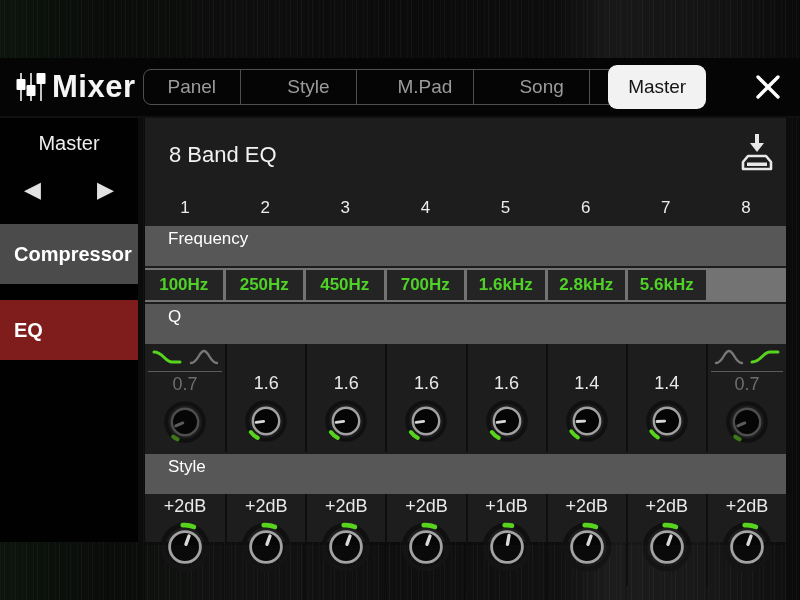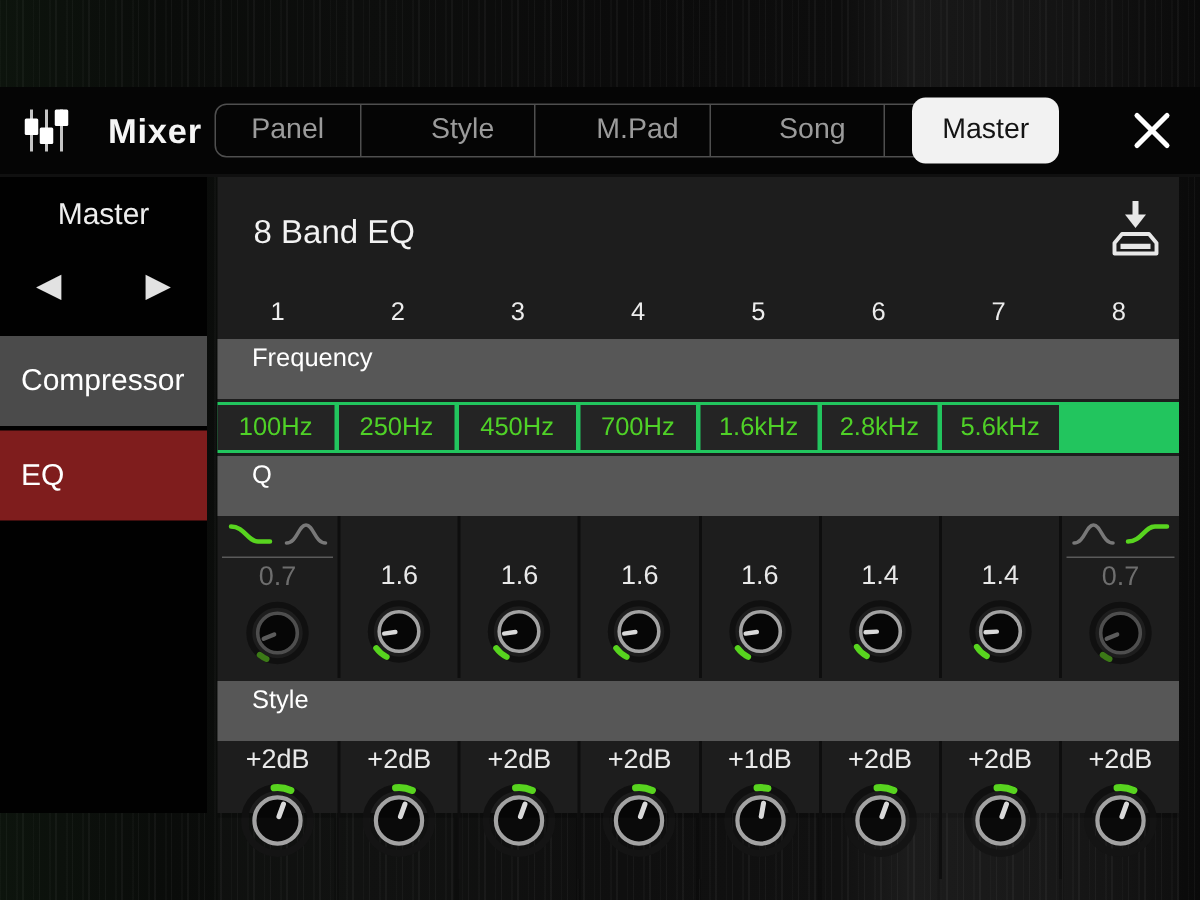--- a/index.html
+++ b/index.html
@@ -7,46 +7,46 @@
     position:relative;width:800px;height:600px;overflow:hidden;
     font-family:"Liberation Sans",sans-serif;
     background-color:#0b0c0b;
     background-image:
       repeating-linear-gradient(90deg, rgba(255,255,255,0.025) 0 1px, rgba(0,0,0,0) 1px 4px, rgba(255,255,255,0.04) 4px 5px, rgba(0,0,0,0) 5px 11px),
       linear-gradient(90deg,#0d140d 0%,#0a0c0a 14%,#0d0e0d 30%,#0b0b0b 52%,#0d0d0d 70%,#181818 76%,#141414 88%,#0a0a0a 100%);
   }
   
   .titlebar{position:absolute;left:0;top:58px;width:800px;height:58px;background:#050505;border-bottom:2px solid #101010;}
   .mixer-icon{position:absolute;left:14px;top:12px;}
-  .app-title{position:absolute;left:72px;top:0;height:58px;line-height:58px;color:#f5f5f5;font-size:23px;font-weight:bold;letter-spacing:.5px;}
+  .app-title{position:absolute;left:52px;top:0;height:58px;line-height:58px;color:#f5f5f5;font-size:31px;font-weight:bold;letter-spacing:.5px;}
   .tabgroup{position:absolute;left:143px;top:11px;width:562px;height:36px;border:1px solid #4f4f4f;border-radius:8px;display:flex;box-sizing:border-box;gap:20px;}
   .tab{flex:1;text-align:center;line-height:34px;color:#9b9b9b;font-size:19px;border-right:1px solid #4f4f4f;cursor:default;}
   .tab:last-child{border-right:none;}
   .tab.active{background:#f2f2f2;color:#141414;border-radius:8px;margin:-4px -1px;line-height:42px;box-shadow:0 0 0 1px #f2f2f2;}
   .close-btn{position:absolute;right:18px;top:15px;width:28px;height:28px;}
   
   .sidebar{position:absolute;left:0;top:118px;width:138px;height:424px;background:#010101;}
   .master-nav{position:relative;height:106px;}
   .master-label{position:absolute;left:0;top:14px;width:100%;text-align:center;color:#eee;font-size:20px;}
   .nav-arrow{position:absolute;top:58px;font-size:22px;color:#e2e2e2;line-height:28px;}
   .nav-arrow.prev{left:24px;}
   .nav-arrow.next{right:24px;}
-  .side-item{height:60px;margin-bottom:3px;background:#4b4b4b;color:#fff;font-size:20px;line-height:60px;padding-left:14px;}
+  .side-item{height:60px;margin-bottom:16px;background:#4b4b4b;color:#fff;font-size:20px;line-height:60px;padding-left:14px;font-weight:bold;}
   .side-item.active{background:#7f1d1d;}
   
   .panel{position:absolute;left:145px;top:118px;width:641px;height:424px;background:#1d1d1d;}
   .panel-head{position:relative;height:74px;}
   .eq-title{position:absolute;left:24px;top:24px;font-size:22px;color:#f2f2f2;}
   .preset-box{position:absolute;left:310px;top:20px;width:258px;height:38px;border:2px solid #5a5a5a;border-radius:6px;color:#b9b9b9;font-size:19px;line-height:36px;padding-left:14px;}
   .save-btn{position:absolute;right:12px;top:14px;width:34px;height:44px;}
   .band-grid{display:grid;grid-template-columns:repeat(8,1fr);}
   .band-row{height:32px;}
   .band-num{text-align:center;line-height:32px;color:#ececec;font-size:17px;}
   .sec-head{height:40px;background:#575757;color:#fff;font-size:17px;line-height:26px;padding-left:23px;margin-top:2px;}
-  .freq-row{margin-top:2px;background:#22c55e;padding:2px 0;gap:0 3px;}
+  .freq-row{margin-top:2px;background:#737373;padding:2px 0;gap:0 3px;font-weight:bold;}
   .freq-cell{height:30px;background:#242424;color:#4fd127;font-size:17px;text-align:center;line-height:30px;}
   .q-row{height:108px;}
   .gain-row{height:92px;}
   .band-col{position:relative;text-align:center;}
   .band-col + .band-col{border-left:2px solid #0e0e0e;}
   .icon-slot{height:25px;margin:2px 3px 0 3px;display:flex;justify-content:space-around;align-items:center;}
   .icon-slot.framed{border-bottom:1px solid #5a5a5a;}
   .knob-val{height:23px;line-height:23px;font-size:18px;color:#e9e9e9;margin-top:1px;}
   .knob-val.dim{color:#6e6e6e;}
   .q-knob svg{width:48px;height:48px;display:block;margin:2px auto 0;}

